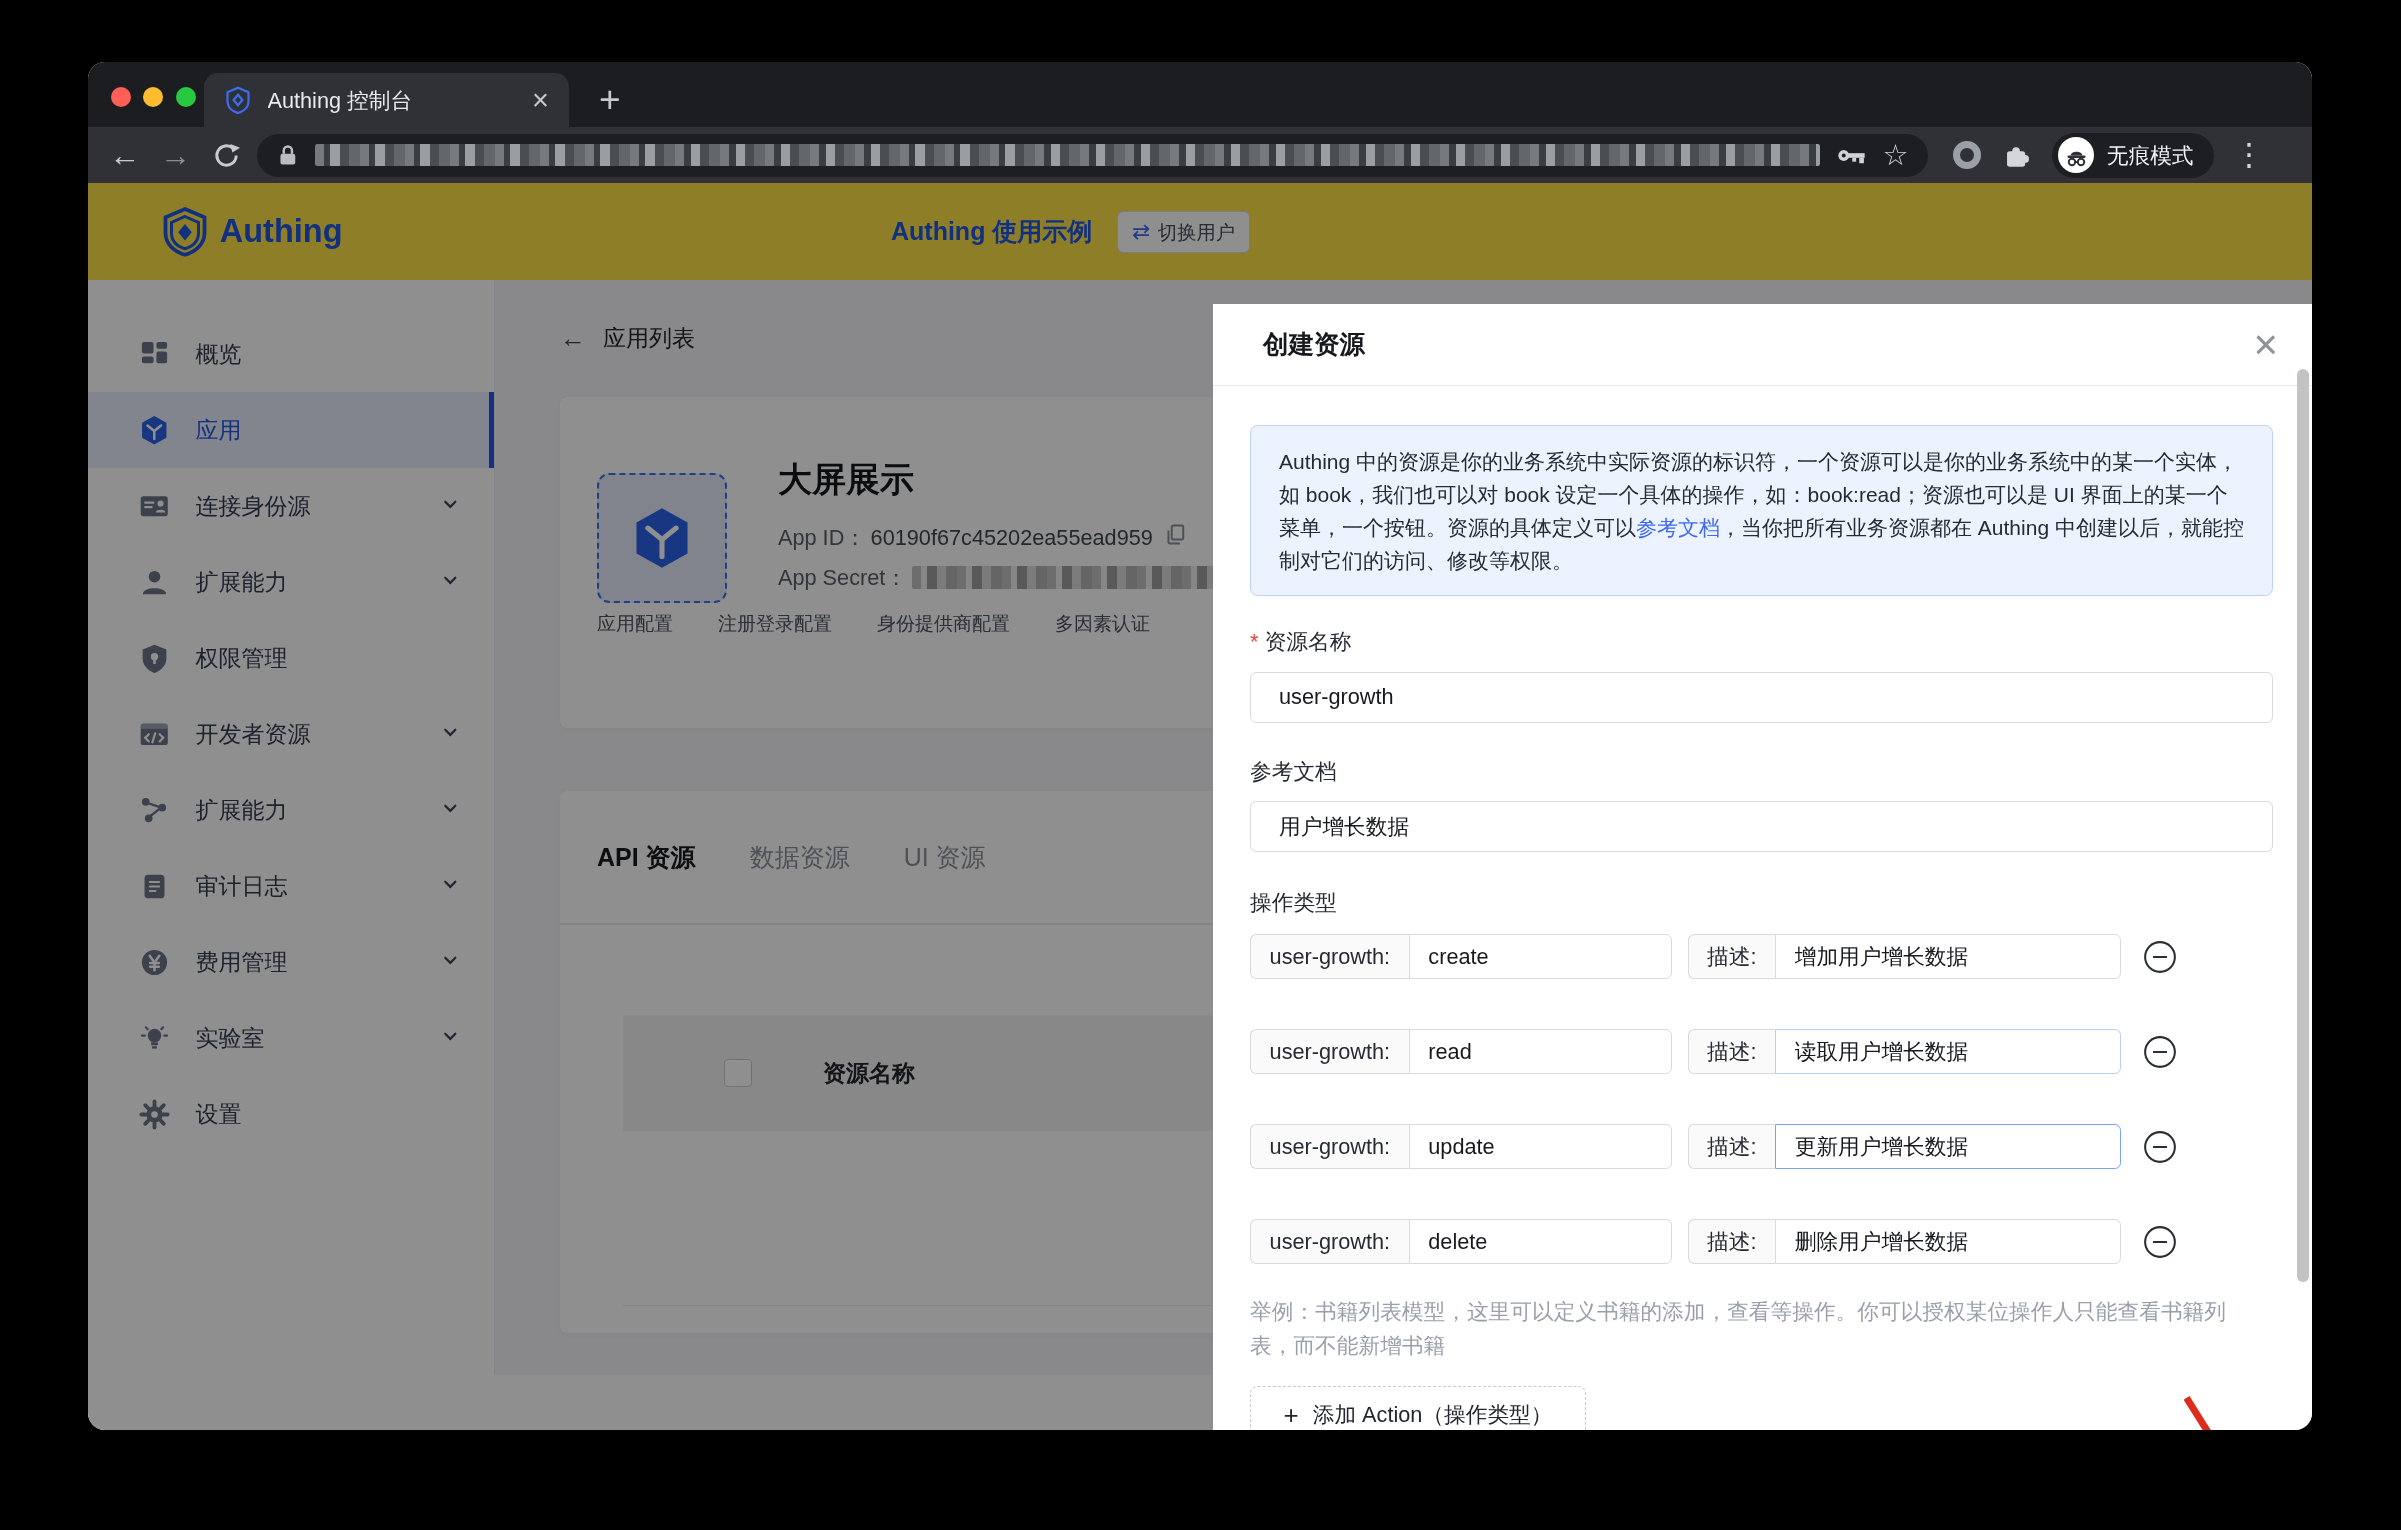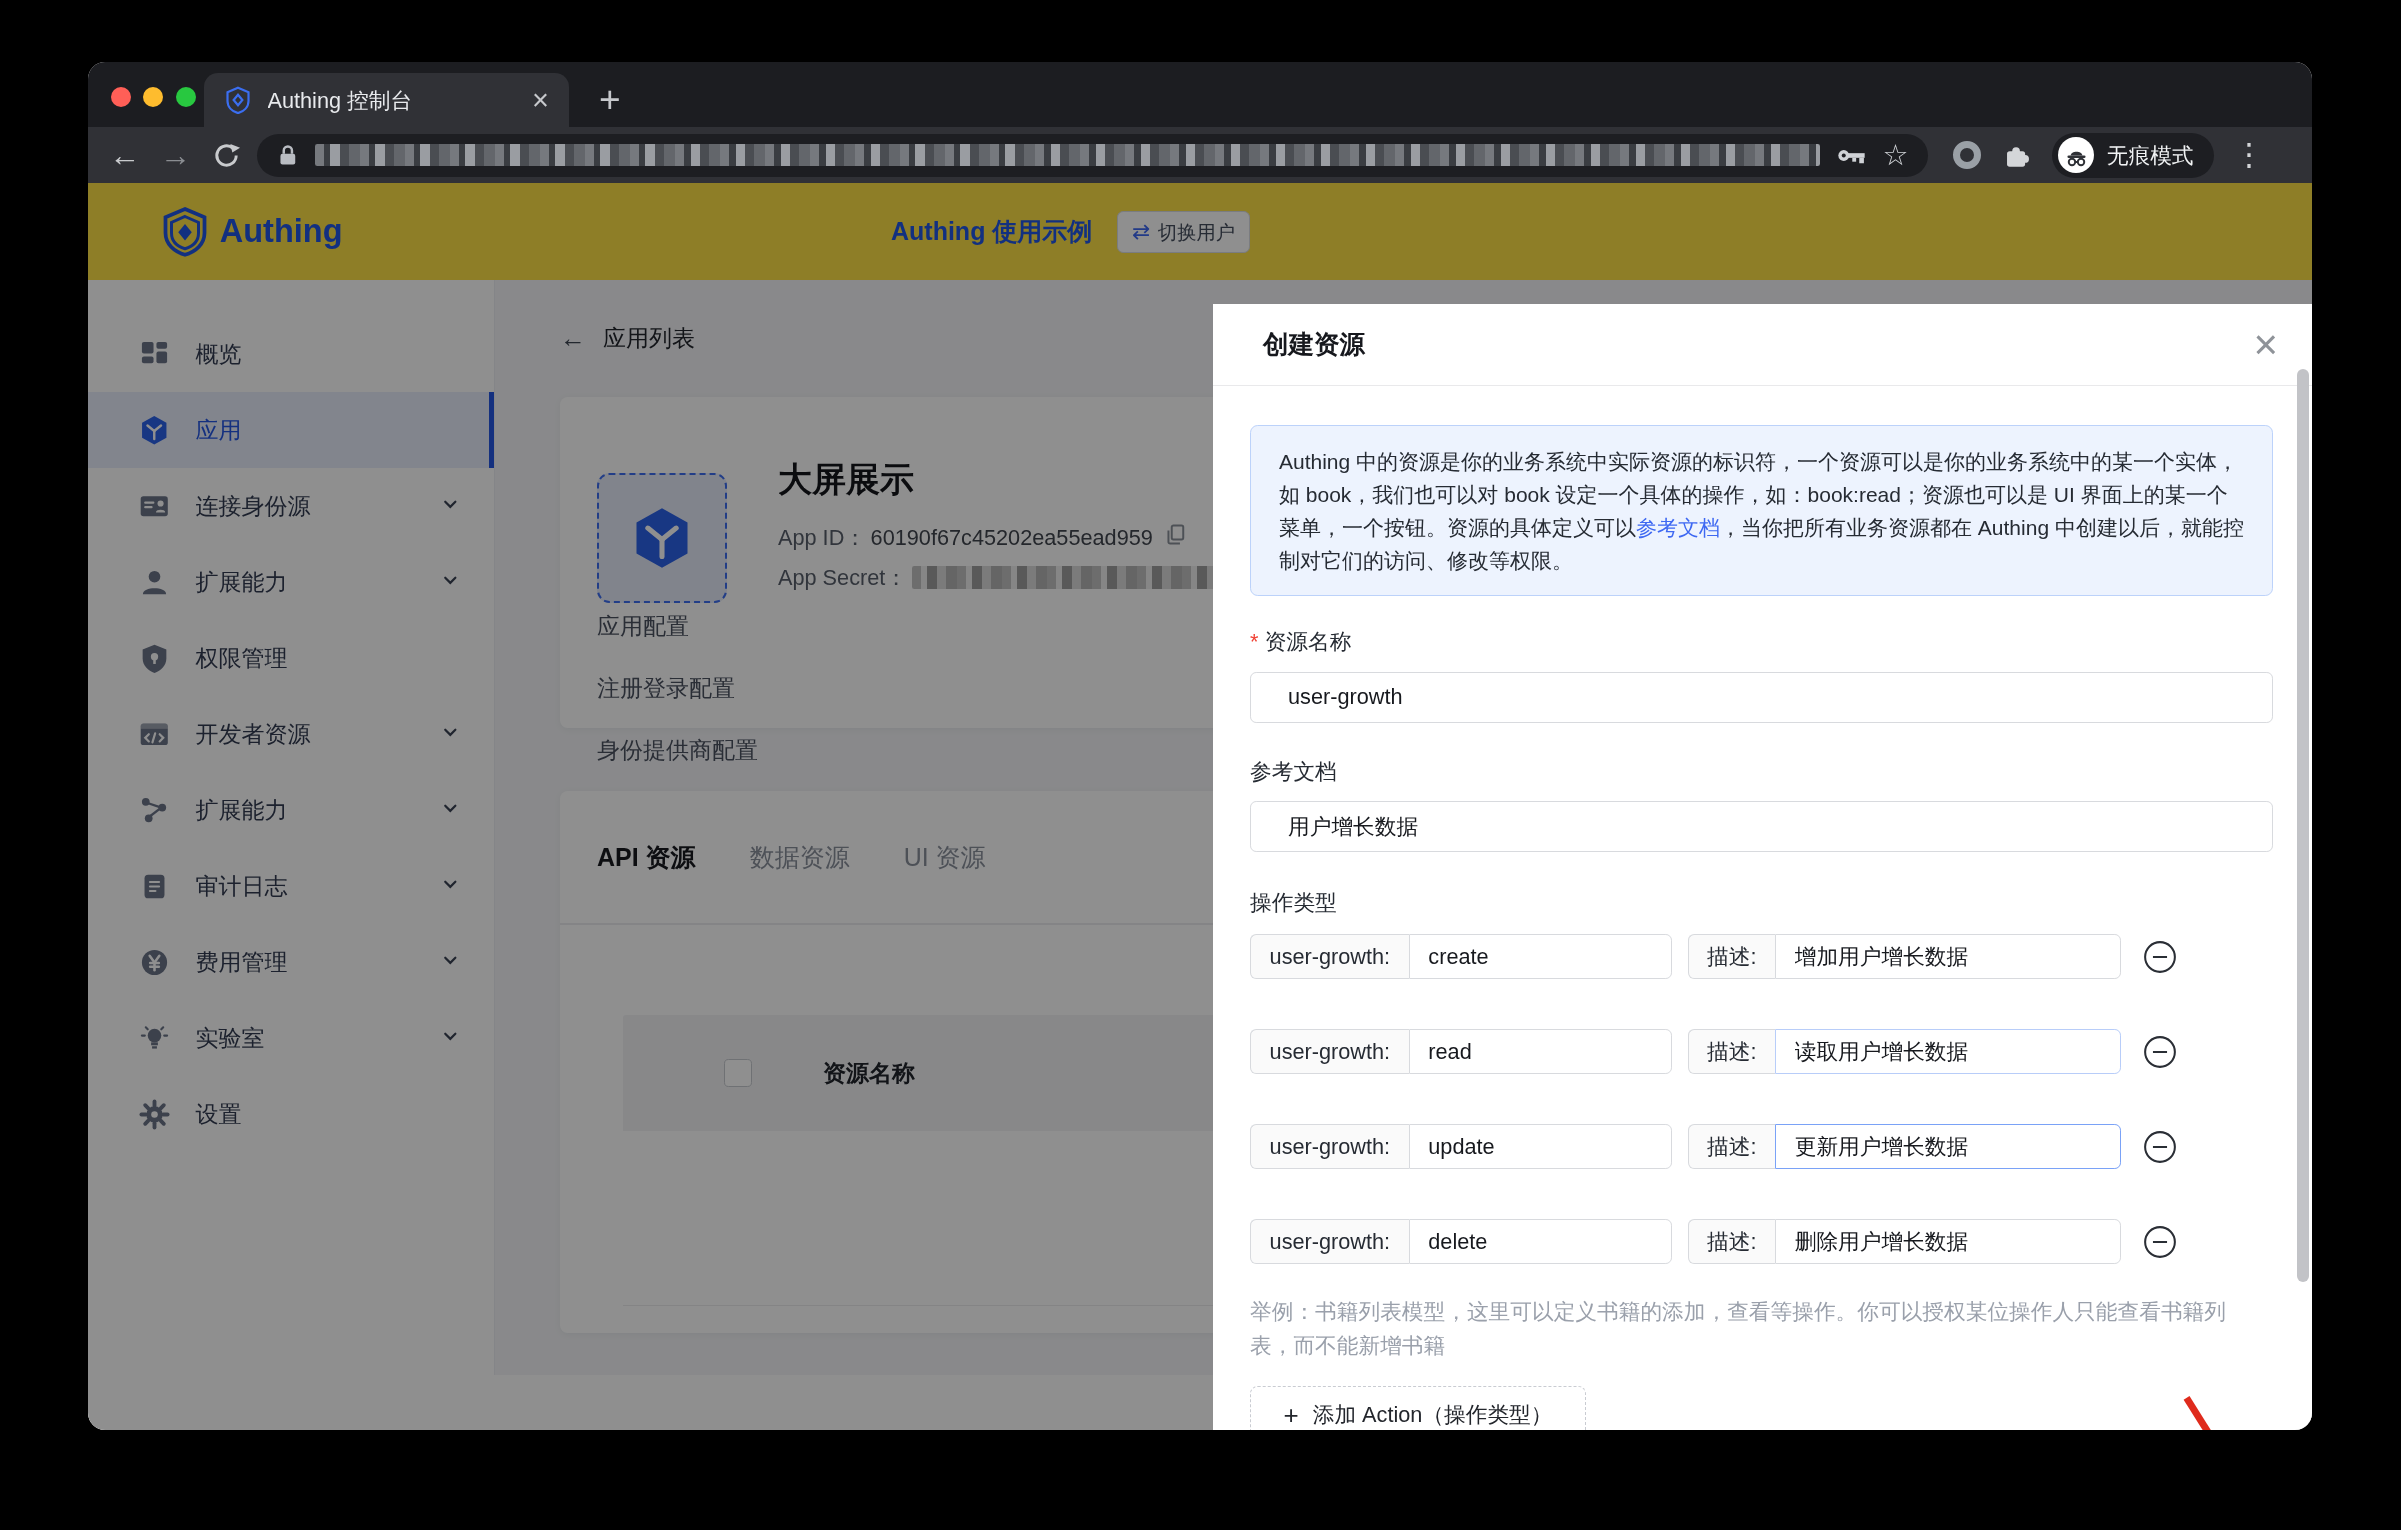--- a/index.html
+++ b/index.html
@@ -66,21 +66,21 @@
   .app-name { font-size:34px; font-weight:bold; color:#15171c; }
   .meta { margin-top:20px; display:flex; align-items:center; gap:4.6px; font-size:21.7px; color:#585f6b; }
   .meta + .meta { margin-top:10.8px; }
   .meta .val { color:#41464f; }
   .copy-ic { margin-left:7.7px; }
   .mosaic-secret { width:402px; height:23px; border-radius:2.3px;
      background-image:
        repeating-linear-gradient(90deg,#c2c2c2 0 9.3px,#efefef 9.3px 15.5px,#9f9f9f 15.5px 25px,#dcdcdc 25px 34px,#b4b4b4 34px 45px),
        repeating-linear-gradient(90deg,#d6d6d6 0 12.4px,#a9a9a9 12.4px 20px,#e6e6e6 20px 31px,#bcbcbc 31px 39px);
      background-size:100% 11.6px,100% 11.6px; background-position:0 0,6.2px 11.6px; }
-  .cfg-tabs { position:absolute; left:37px; top:214px; display:flex; gap:31px; font-size:23px; color:#4b5261; white-space:nowrap;flex-direction:column; }
+  .cfg-tabs { position:absolute; left:37px; top:214px; display:flex; gap:45px; font-size:19px; color:#4b5261; white-space:nowrap; }
 
   .card2 { margin-top:63px; height:542px; position:relative; }
   .res-tabs { position:absolute; left:37px; top:50px; display:flex; gap:54px; font-size:25px; color:#8a909c; }
   .res-tab.active { color:#181a1f; font-weight:bold; }
   .card2 .divider { position:absolute; left:0; right:0; top:132px; height:1.5px; background:#ececef; }
   .thead { position:absolute; left:63px; right:31px; top:224px; height:116px; background:#f2f3f5; border-radius:3.1px 3.1px 0 0; display:flex; align-items:center; }
   .chk { width:28px; height:28px; background:#fff; border:1.5px solid #c6c9cf; border-radius:4.6px; margin-left:101px; }
   .th-name { margin-left:71px; font-size:23px; font-weight:bold; color:#20242b; }
   .th-type { margin-left:371px; font-size:23px; font-weight:bold; color:#20242b; }
   .trow-empty { position:absolute; left:63px; right:31px; top:340px; height:175px; border-bottom:1.5px solid #ececee; }
@@ -90,21 +90,21 @@
   .d-header { height:82px; display:flex; align-items:center; padding:0 34px 0 50px; border-bottom:1.5px solid #e9e9eb; }
   .d-title { font-size:25.5px; font-weight:600; color:#16181d; flex:1; }
   .d-close { font-size:42px; color:#8f9399; line-height:1; }
   .d-body { padding:0 39px 0 37px; }
 
   .infobox { margin-top:39px; border:1.5px solid #bcd2fa; background:#edf3fe; border-radius:7.7px; padding:18.6px 28px; font-size:21px; line-height:33px; color:#262b33; }
   .infobox a { color:#3e68f2; text-decoration:none; }
 
   .f-label { margin-top:31px; font-size:21.7px; color:#262b33; display:flex; align-items:center; gap:6.2px; }
   .req { color:#f04134; }
-  .f-input { margin-top:15.5px; width:100%; height:51px; border:1.5px solid #d8dade; border-radius:6.2px; padding:0 37px; font-size:21.7px; color:#17191e; font-family:inherit; background:#fff; outline:none; display:block; }
+  .f-input { margin-top:15.5px; width:100%; height:51px; border:1.5px solid #d8dade; border-radius:6.2px; padding:0 28px; font-size:21.7px; color:#17191e; font-family:inherit; background:#fff; outline:none; display:block; }
   .lab2 { margin-top:34px; }
   .lab3 { margin-top:36px; }
 
   .arow { margin-top:50px; display:flex; align-items:center; }
   .arow.first { margin-top:17px; }
   .grp { display:flex; height:45px; }
   .g1 { width:422px; } .g2 { width:433px; margin-left:15.5px; }
   .addon { background:#fafafa; border:1.5px solid #d8dade; border-right:none; border-radius:6.2px 0 0 6.2px; display:flex; align-items:center; padding:0 18.6px; font-size:21.7px; color:#262b33; white-space:nowrap; }
   .gval { flex:1; min-width:0; border:1.5px solid #d8dade; border-radius:0 6.2px 6.2px 0; padding:0 18.6px; font-size:21.7px; color:#17191e; font-family:inherit; background:#fff; outline:none; }
   .gval.soft { border-color:#b8cdf9; }

